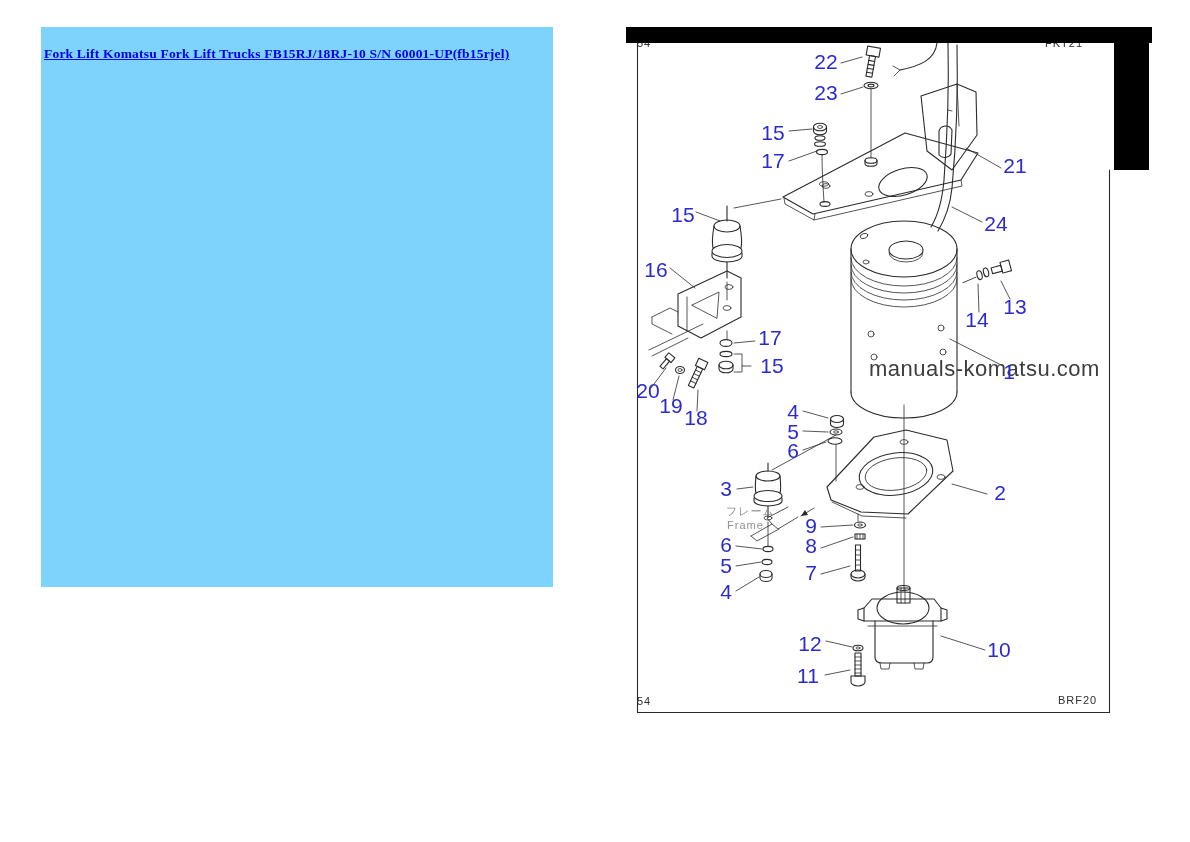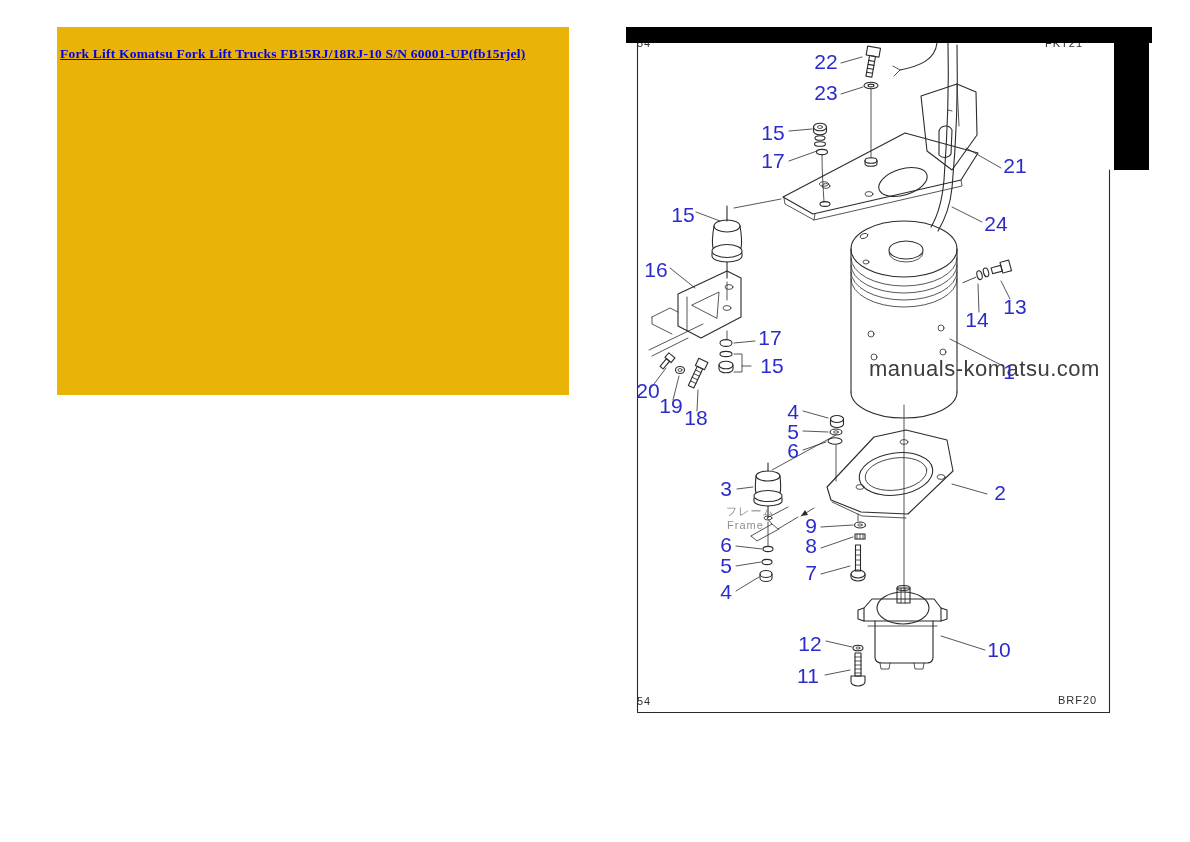--- a/index.html
+++ b/index.html
@@ -1,19 +1,19 @@
 <!DOCTYPE html>
 <html><head>
 <meta charset="utf-8">
 <style>
   html,body{margin:0;padding:0;background:#ffffff;}
   #screen{position:relative;width:1190px;height:842px;background:#ffffff;overflow:hidden;
           font-family:"Liberation Sans",sans-serif;}
   
-  #left-panel{position:absolute;left:57px;top:27px;width:512px;height:368px;background:#eab308;}
+  #left-panel{position:absolute;left:41px;top:27px;width:512px;height:560px;background:#7dd3fc;}
   #crumb{position:absolute;left:3px;top:19px;white-space:nowrap;
          font-family:"Liberation Serif",serif;font-weight:700;font-size:13.5px;
          color:#0000ee;text-decoration:underline;letter-spacing:.2px;}
   
   #scan-svg{position:absolute;left:626px;top:22px;width:530px;height:700px;}
   svg text{font-family:"Liberation Sans",sans-serif;}
   .callout{fill:#2b2bcc;font-size:21px;}
   .code{fill:#2f2f2f;font-size:11px;letter-spacing:1px;}
   .ln{stroke:#2b2b2b;stroke-width:1.1;fill:none;stroke-linecap:round;stroke-linejoin:round;}
   .thin{stroke:#2b2b2b;stroke-width:.8;fill:none;stroke-linecap:round;stroke-linejoin:round;}

